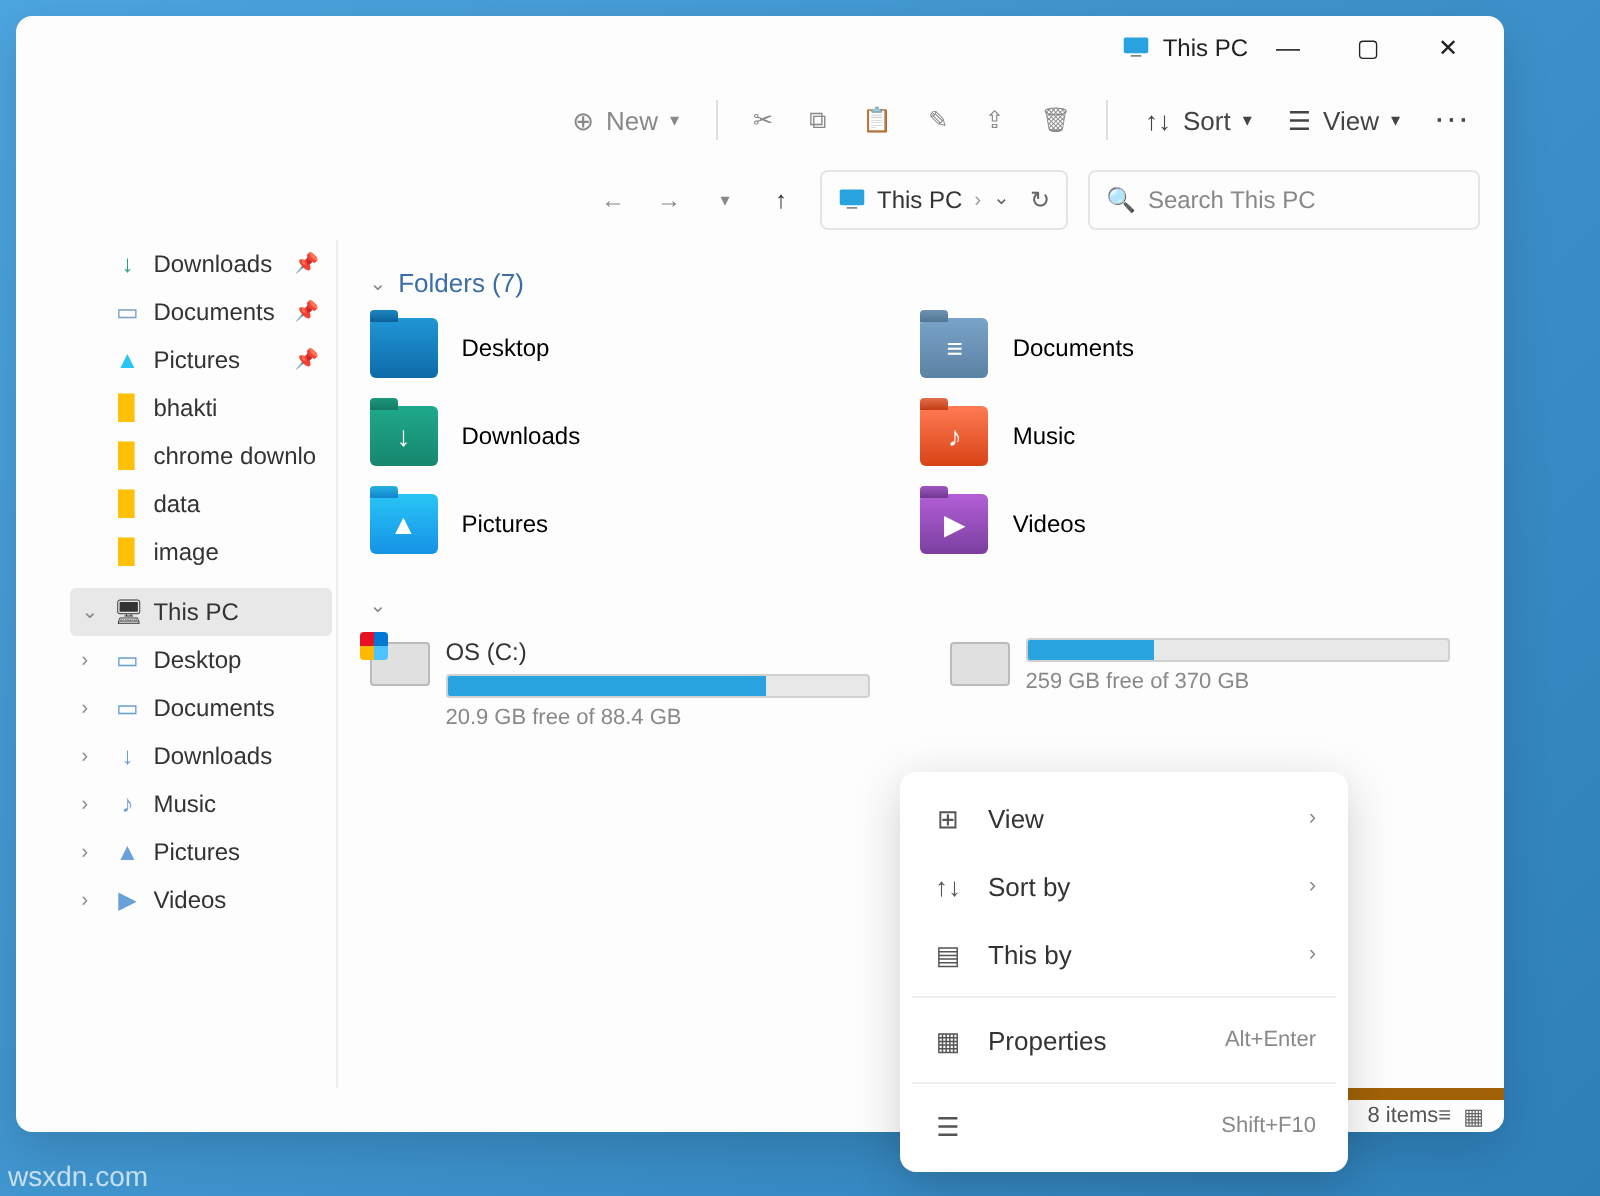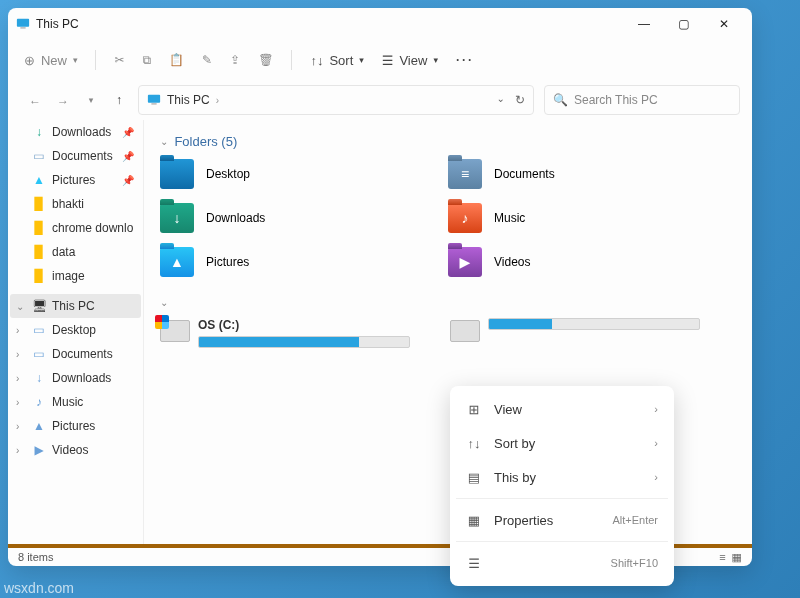--- a/index.html
+++ b/index.html
@@ -1,17 +1,17 @@
 <!DOCTYPE html>
 <html><head>
 <meta charset="utf-8">
 <style>
 * { box-sizing: border-box; margin: 0; padding: 0; }
 body { font-family: "Segoe UI", sans-serif; font-size: 12px; background: linear-gradient(135deg, #4da6e0 0%, #2e7fb8 100%); width: 800px; height: 598px; overflow: hidden; position: relative; }
-.window { position: absolute; left: 8px; top: 8px; width: 744px; height: 558px; background: #fdfdfd; border-radius: 8px; box-shadow: 0 8px 24px rgba(0,0,0,0.15); display: flex; flex-direction: column; overflow: hidden; }
+.window { position: absolute; left: 8px; top: 8px; width: 744px; height: 558px; background: #fdfdfd; border-radius: 8px; box-shadow: 0 8px 24px rgba(0,0,0,0.15); display: flex; flex-direction: column; overflow: hidden; align-items: flex-end; }
 .titlebar { display: flex; align-items: center; height: 32px; padding: 0 8px; }
 .titlebar .title { margin-left: 6px; font-size: 12px; color: #222; flex: 1; }
 .titlebar .winbtn { width: 40px; height: 32px; display: flex; align-items: center; justify-content: center; color: #222; }
 .pc-icon { width: 14px; height: 14px; }
 .toolbar { display: flex; align-items: center; height: 40px; padding: 0 16px; gap: 18px; }
 .newbtn { display: flex; align-items: center; gap: 6px; color: #888; font-size: 13px; }
 .tbicon { color: #888; }
 .divider { width: 1px; height: 20px; background: #e0e0e0; }
 .sortbtn { display: flex; align-items: center; gap: 6px; color: #444; font-size: 13px; }
 .more { color: #444; letter-spacing: 2px; font-weight: bold; }
@@ -38,29 +38,29 @@
 .foldericon { width: 34px; height: 30px; border-radius: 3px; position: relative; }
 .foldericon::before { content: ""; position: absolute; top: -4px; left: 0; width: 14px; height: 6px; border-radius: 2px 2px 0 0; background: inherit; filter: brightness(0.9); }
 .foldericon .glyph { position: absolute; inset: 0; display: flex; align-items: center; justify-content: center; color: #fff; font-size: 14px; }
 .fi-desktop { background: linear-gradient(#2196d6,#0e6ba8); }
 .fi-docs    { background: linear-gradient(#7aa3c9,#5c82a3); }
 .fi-dl      { background: linear-gradient(#1fa98a,#17876e); }
 .fi-music   { background: linear-gradient(#ff7b54,#d84315); }
 .fi-pics    { background: linear-gradient(#29c5f6,#1592e6); }
 .fi-vids    { background: linear-gradient(#b25fd6,#7b3fa0); }
 .drives { display: flex; gap: 40px; }
-.drive { display: flex; gap: 8px; width: 250px; font-weight: bold; }
+.drive { display: flex; gap: 8px; width: 250px; }
 .driveicon { width: 30px; height: 22px; background: #e0e0e0; border: 1px solid #bbb; border-radius: 2px; margin-top: 2px; position: relative; }
 .driveicon.os::after { content: ""; position: absolute; left: -6px; top: -6px; width: 14px; height: 14px; background: conic-gradient(#0078d4 0 25%, #4cc2ff 25% 50%, #ffb900 50% 75%, #e81123 75% 100%); border-radius: 2px; }
 .driveinfo { flex: 1; }
 .drivename { color: #333; margin-bottom: 4px; }
 .drivebar { height: 12px; background: #e8e8e8; border: 1px solid #d0d0d0; border-radius: 2px; overflow: hidden; }
 .drivefill { height: 100%; background: #29a3e0; }
 .drivetext { color: #888; font-size: 11px; margin-top: 4px; }
-.status { height: 22px; border-top: 4px solid #a16207; display: flex; align-items: center; padding: 0 10px; color: #555; font-size: 11px; }
+.status { height: 22px; border-top: 6px solid #a16207; display: flex; align-items: center; padding: 0 10px; color: #555; font-size: 11px; }
 .status .viewicons { margin-left: auto; display: flex; gap: 6px; color: #666; }
 .contextmenu { position: absolute; left: 450px; top: 386px; width: 224px; background: #fff; border-radius: 8px; box-shadow: 0 6px 24px rgba(0,0,0,0.18); padding: 6px; }
 .ctx-item { display: flex; align-items: center; height: 34px; padding: 0 10px; gap: 12px; color: #333; border-radius: 4px; font-size: 13px; }
 .ctx-item .ci { width: 16px; text-align: center; color: #555; }
 .ctx-item .shortcut { margin-left: auto; color: #888; font-size: 11px; }
 .ctx-sep { height: 1px; background: #eee; margin: 4px 0; }
 .watermark { position: absolute; bottom: 2px; left: 4px; color: rgba(255,255,255,0.7); font-size: 14px; }
 </style>
 </head>
 <body>
@@ -201,21 +201,21 @@
         </div>
         <div class="side-item">
           <span class="chev">›</span>
           <span class="ficon" style="color:#6aa0d8">▶</span>
           <span>Videos</span>
         </div>
       </div>
     <div class="content">
       <div class="section-hdr">
         <span class="chev">⌄</span>
-        <span>Folders (5)</span>
+        <span>Folders (7)</span>
       </div>
       <div class="folders" id="folders">
           <div class="folder">
             <div class="foldericon fi-desktop">
               <span class="glyph"></span>
             </div>
             <span>Desktop</span>
           </div>
           <div class="folder">
             <div class="foldericon fi-docs">
@@ -252,28 +252,30 @@
         <span class="chev">⌄</span>
       </div>
       <div class="drives" id="drives">
           <div class="drive">
             <div class="driveicon os"></div>
             <div class="driveinfo">
               <div class="drivename">OS (C:)</div>
               <div class="drivebar">
                 <div class="drivefill" style="width:76%"></div>
               </div>
+              <div class="drivetext">20.9 GB free of 88.4 GB</div>
             </div>
           </div>
           <div class="drive">
             <div class="driveicon"></div>
             <div class="driveinfo">
               <div class="drivebar">
                 <div class="drivefill" style="width:30%"></div>
               </div>
+              <div class="drivetext">259 GB free of 370 GB</div>
             </div>
           </div>
         </div>
     </div>
   </div>
 
   <div class="status">
     <span>8 items</span>
     <span class="viewicons">
       <span>≡</span>

